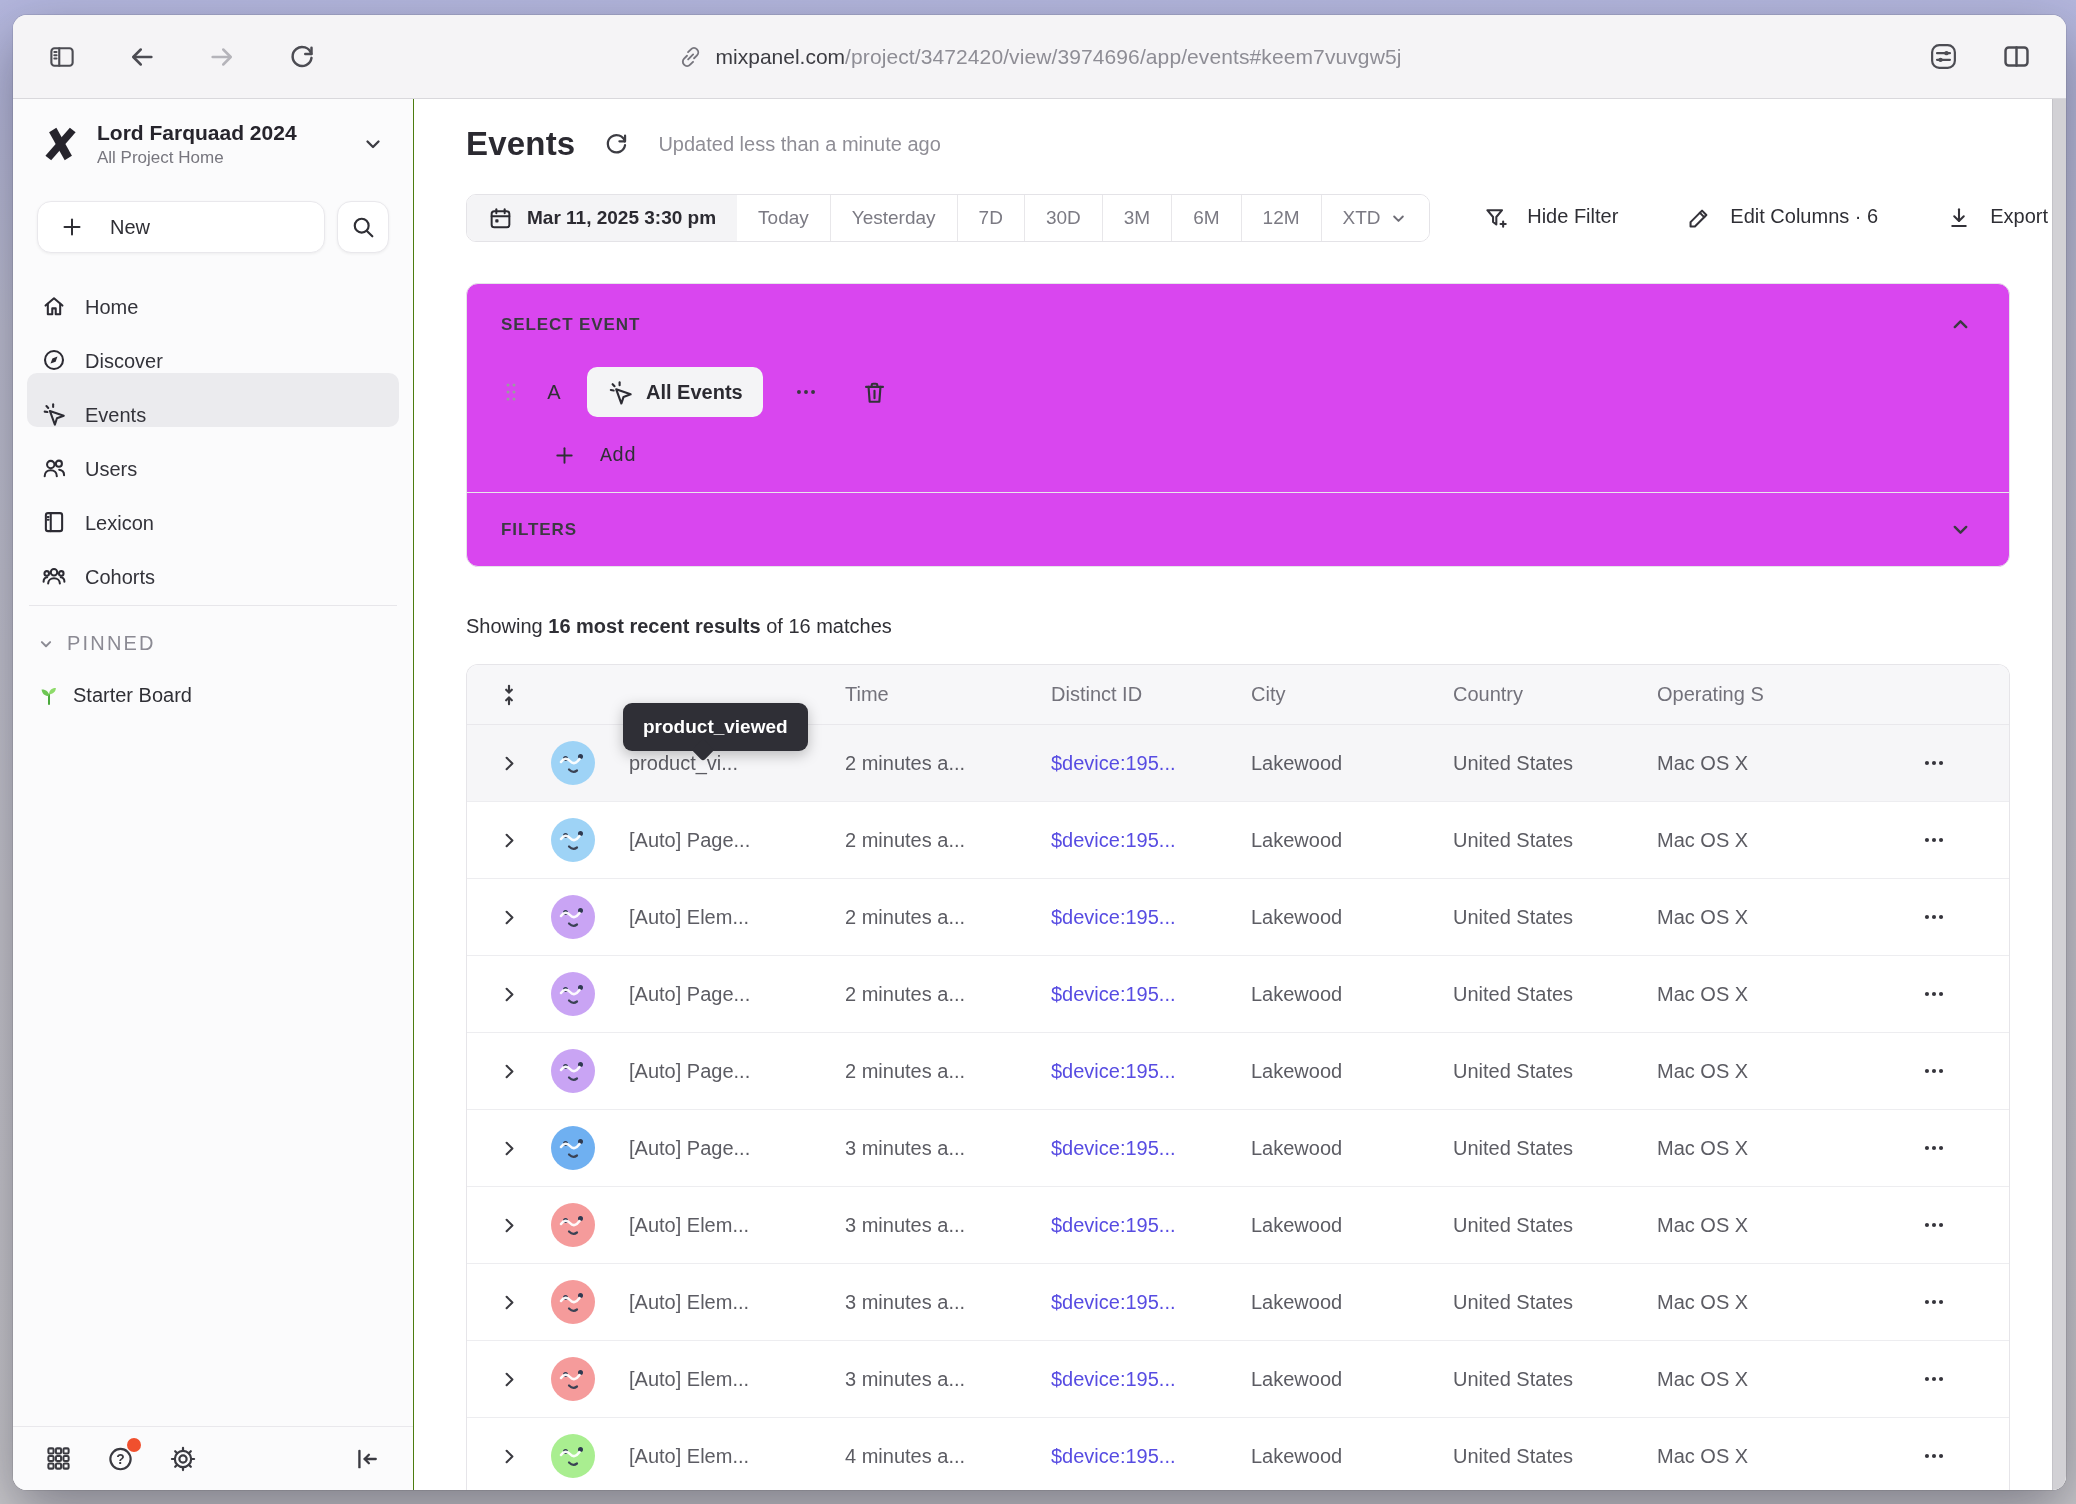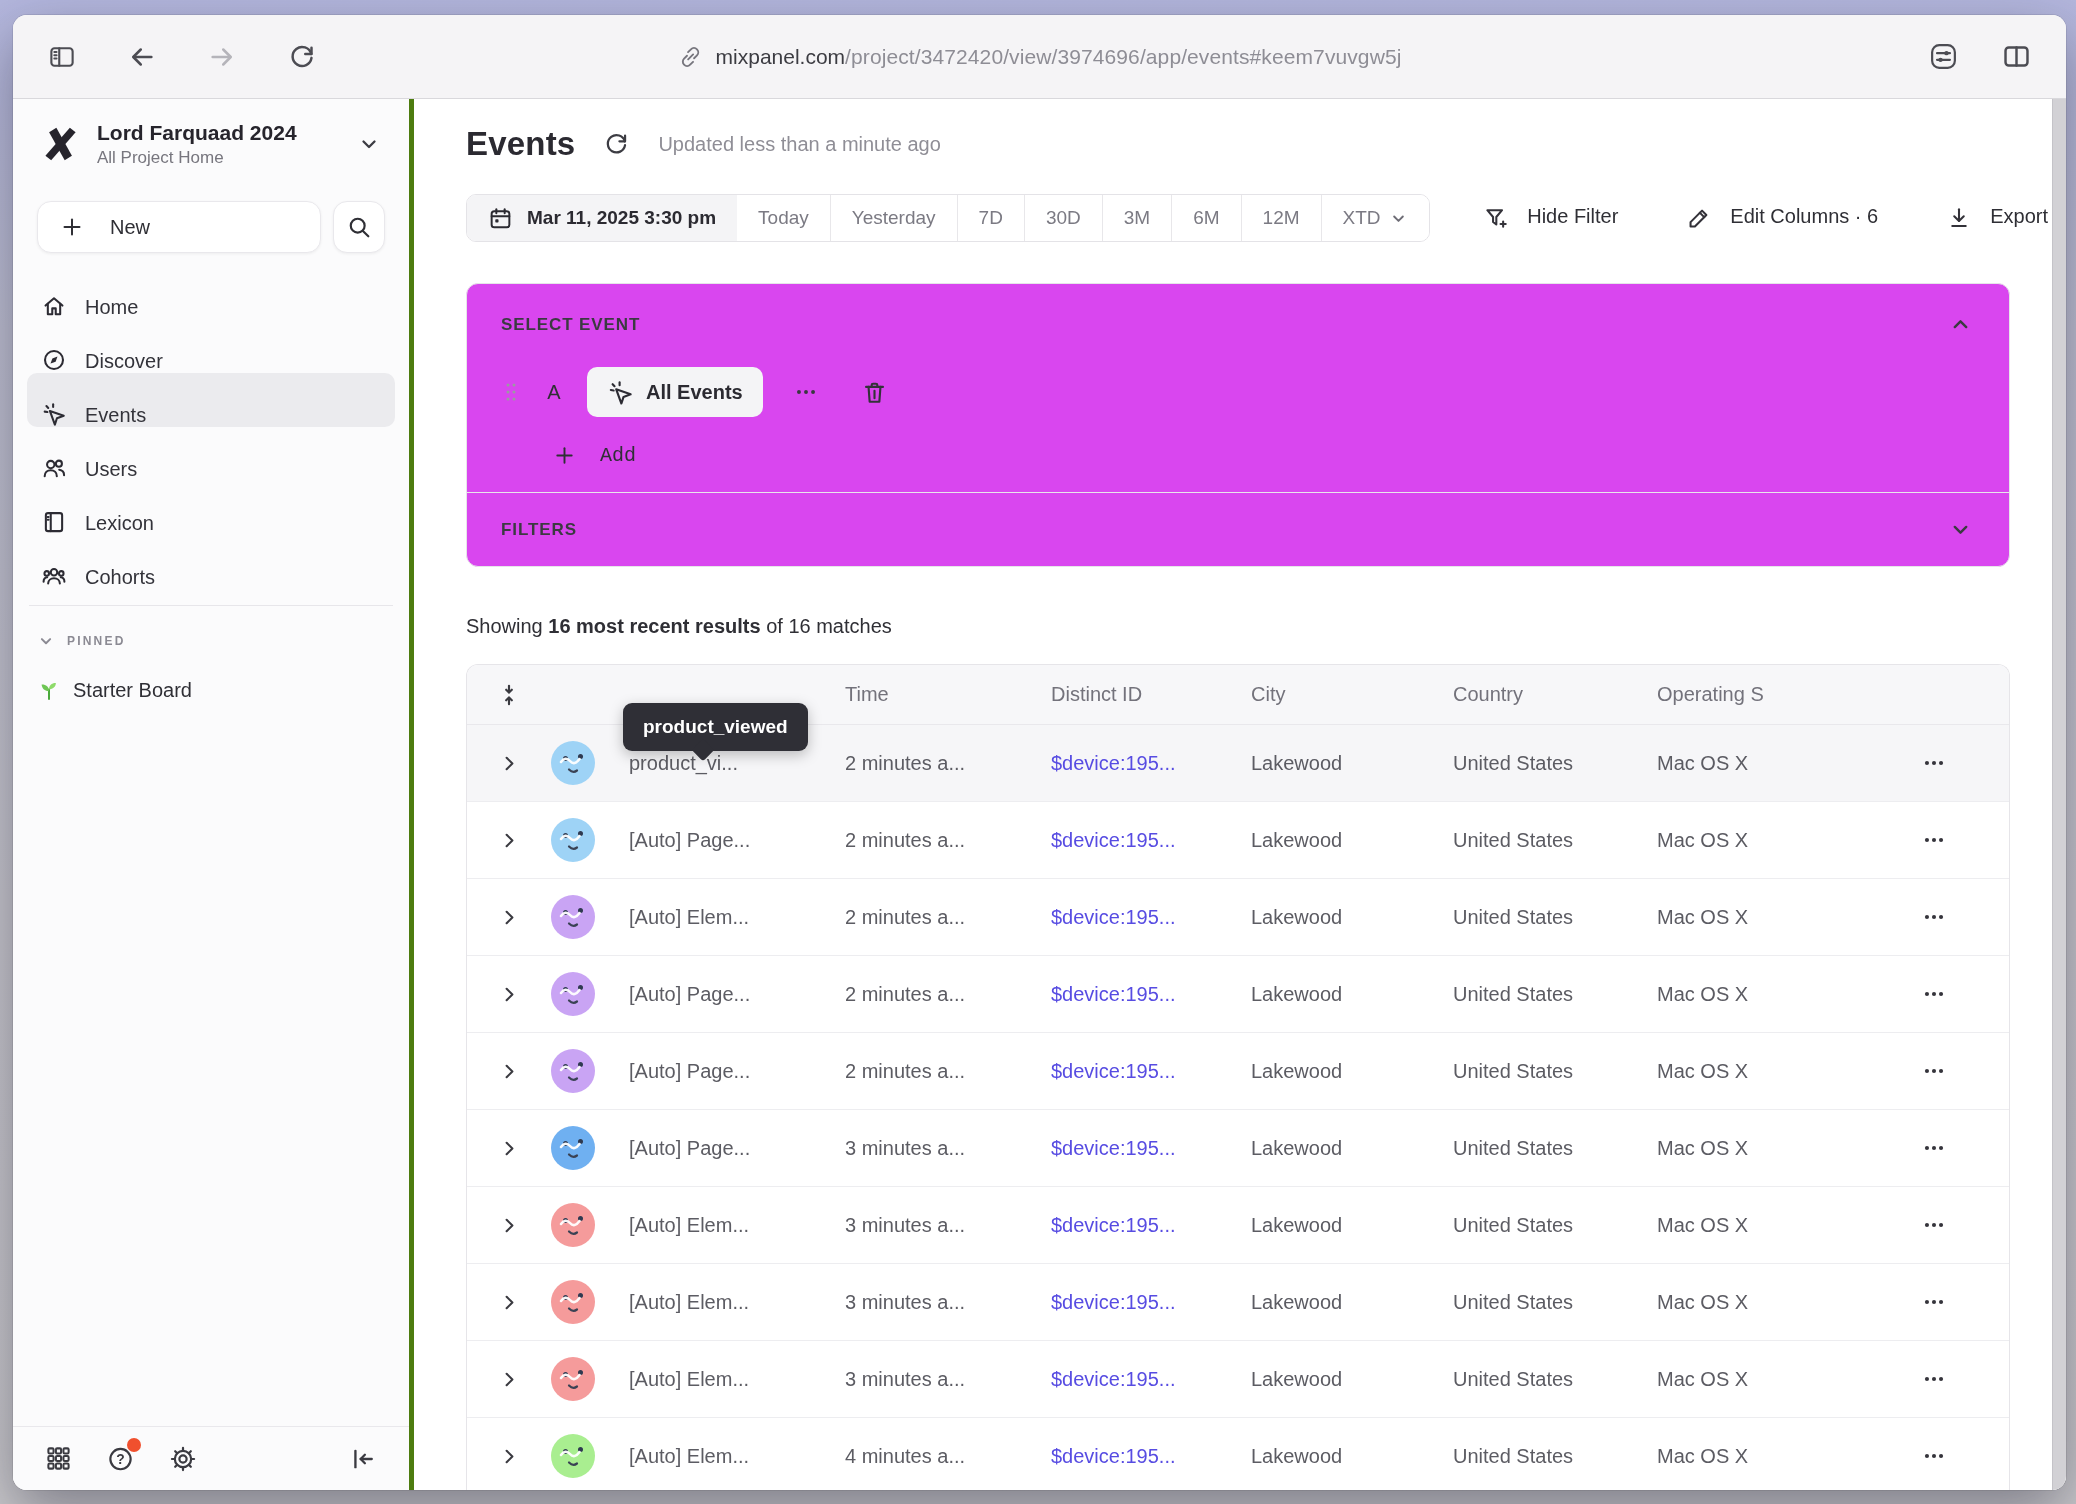--- a/index.html
+++ b/index.html
@@ -28,21 +28,21 @@
     display:flex;align-items:center;gap:13px;font-size:21px;white-space:nowrap;
   }
   .urlwrap .host{color:#3c3c42;font-weight:500;}
   .urlwrap .path{color:#8e8d95;font-weight:400;letter-spacing:.1px;}
   .linkic{color:#77767e;}
   
   .app{flex:1;display:flex;min-height:0;position:relative;}
   .scrollstrip{position:absolute;right:0;top:0;bottom:0;width:14px;background:#d2d1d5;border-left:1px solid #c4c3c8;}
   
   .sidebar{
-    width:401px;flex:0 0 401px;background:#fbfbfc;border-right:5px solid #4d7c0f;
+    width:401px;flex:0 0 401px;background:#fbfbfc;border-right:1px solid #4d7c0f;
     padding:14px 14px 16px;position:relative;color:#2f2f35;
   }
   .project-row{display:flex;align-items:center;margin:0 10px;gap:16px;height:62px;}
   .mxlogo{flex:0 0 44px;}
   .project-meta{flex:1;min-width:0;}
   .project-name{font-size:21px;font-weight:700;color:#26242c;line-height:1.2;white-space:nowrap;}
   .project-sub{font-size:17px;color:#77767e;margin-top:3px;}
   .proj-chev{color:#3c3c43;flex:0 0 auto;background:none;border:none;padding:4px;cursor:pointer;}
   .new-row{display:flex;gap:12px;margin:26px 10px 0;}
   .new-btn{
@@ -58,21 +58,21 @@
   }
   .nav{margin-top:12px;}
   .nav-item{
     display:flex;align-items:flex-end;gap:18px;height:54px;border-radius:10px;
     padding:0 14px;font-size:20px;font-weight:500;color:#33333a;cursor:pointer;
   }
   .nav-item .nico{color:#2c2b33;display:flex;}
   .nav-item.active{background:#ebebee;}
   .sb-divider{height:1px;background:#e7e6ea;margin:16px 2px 0;}
   .pinned-head{display:flex;align-items:center;gap:12px;margin:26px 10px 0;color:#8b8a93;cursor:pointer;}
-  .pinned-head .plabel{font-size:12px;font-weight:700;letter-spacing:2.2px;}
+  .pinned-head .plabel{font-size:20px;font-weight:400;letter-spacing:2.2px;}
   .pinned-item{display:flex;align-items:center;gap:12px;margin:28px 10px 0;font-size:20px;font-weight:500;color:#2f2f35;cursor:pointer;}
   .sb-bottom{
     position:absolute;left:0;right:0;bottom:0;height:64px;border-top:1px solid #e9e8ec;
     display:flex;align-items:center;padding:0 30px;gap:30px;color:#3a3a41;background:#fbfbfc;
   }
   .sbb-btn{background:none;border:none;padding:2px;color:#3a3a41;cursor:pointer;display:flex;position:relative;}
   .help-badge{position:absolute;right:-4px;top:-4px;width:14px;height:14px;border-radius:50%;}
   .sbb-spacer{flex:1;}
   
   .content{flex:1;background:#fff;padding:0 56px 0 52px;position:relative;overflow:hidden;min-width:0;}

